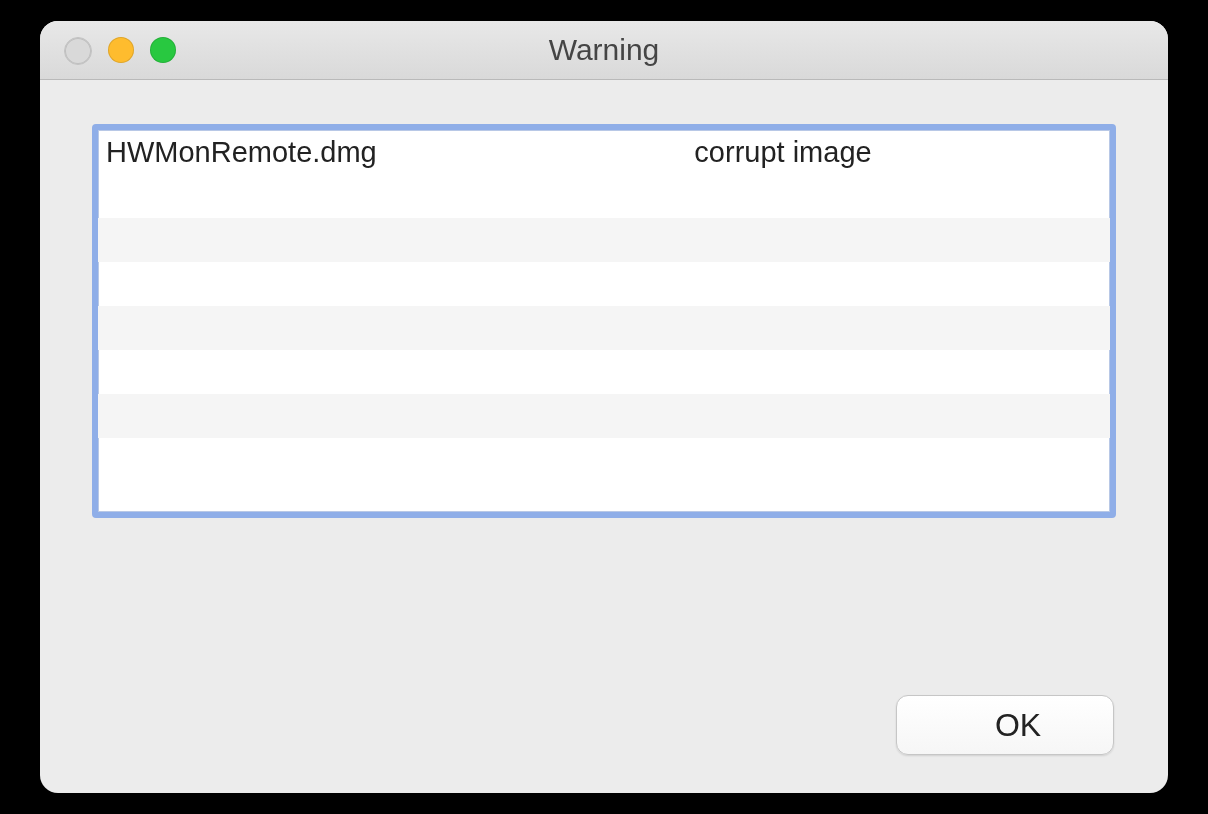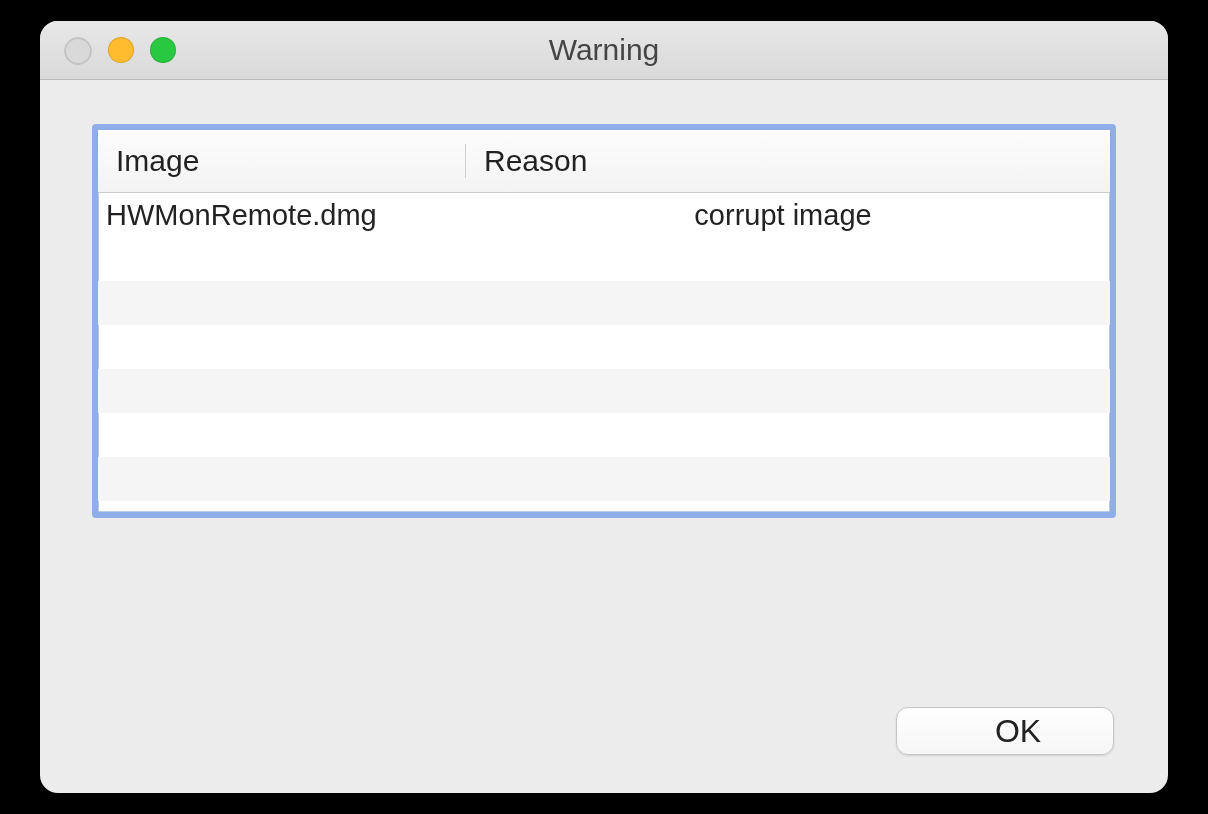--- a/index.html
+++ b/index.html
@@ -83,21 +83,21 @@
     line-height:44px;
   }
   .tbody-row.stripe{background:#f5f5f5;}
   .td-image{width:332px;flex:0 0 332px;padding-left:8px;white-space:nowrap;overflow:hidden;}
   .td-reason{flex:1;padding-left:18px;text-align:center;}
   .footer{
     position:absolute;
     right:54px;bottom:38px;
   }
   .ok-btn{
-    width:218px;height:48px;
+    width:218px;height:60px;
     font-size:32px;
     color:#222;
     background:linear-gradient(#ffffff,#f6f6f6);
     border:1px solid #c6c6c6;
     border-radius:12px;
     box-shadow:0 1px 2px rgba(0,0,0,.12);
     cursor:pointer;
     padding-left:32px;
   }
 </style>
@@ -111,24 +111,20 @@
       <div class="tl tl-close"></div>
       <div class="tl tl-min"></div>
       <div class="tl tl-zoom"></div>
     </div>
     <div class="title">Warning</div>
   </div>
 
   <div class="content">
 
     <div class="table-wrap">
-      <div class="thead">
-        <div class="th th-image">Image</div>
-        <div class="th th-reason">Reason</div>
-      </div>
 
       <div class="tbody-row">
         <div class="td-image">HWMonRemote.dmg</div>
         <div class="td-reason">corrupt image</div>
       </div>
       <div class="tbody-row"></div>
       <div class="tbody-row stripe"></div>
       <div class="tbody-row"></div>
       <div class="tbody-row stripe"></div>
       <div class="tbody-row"></div>

